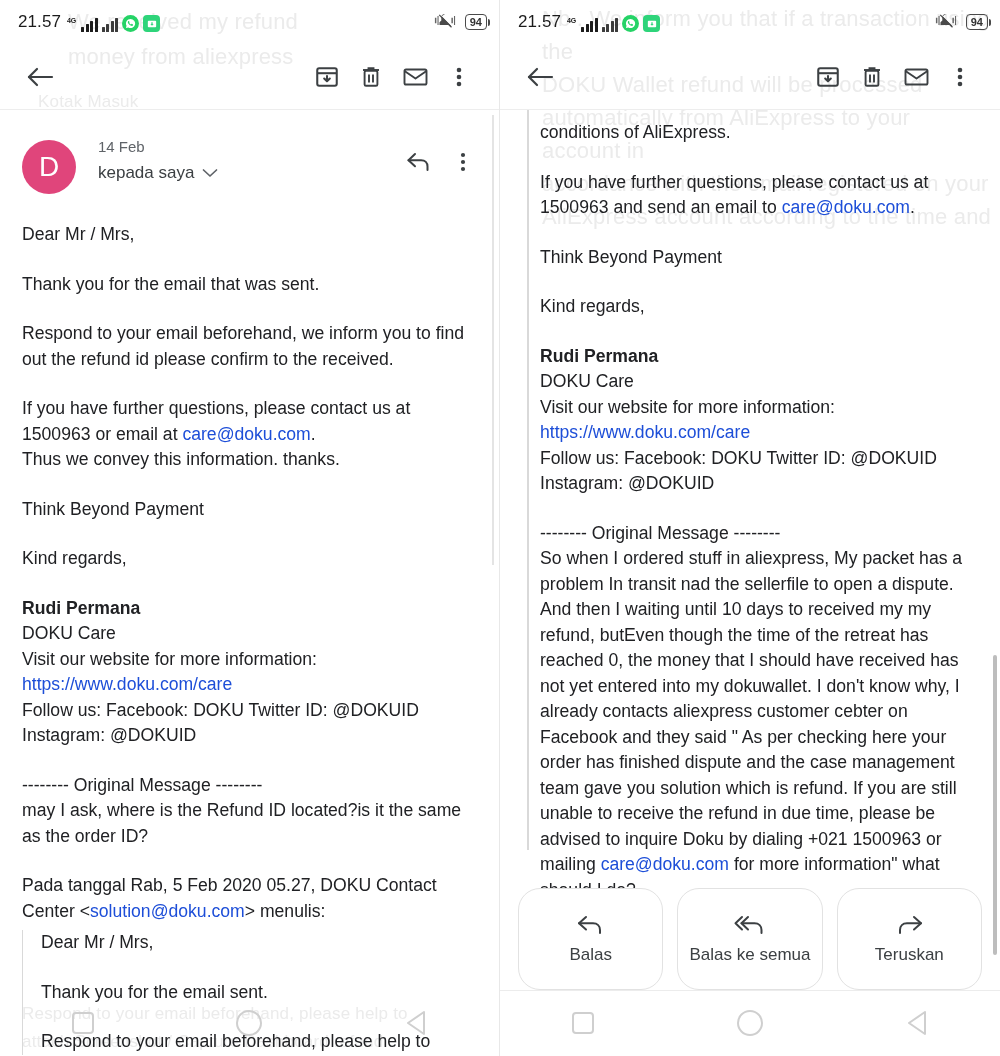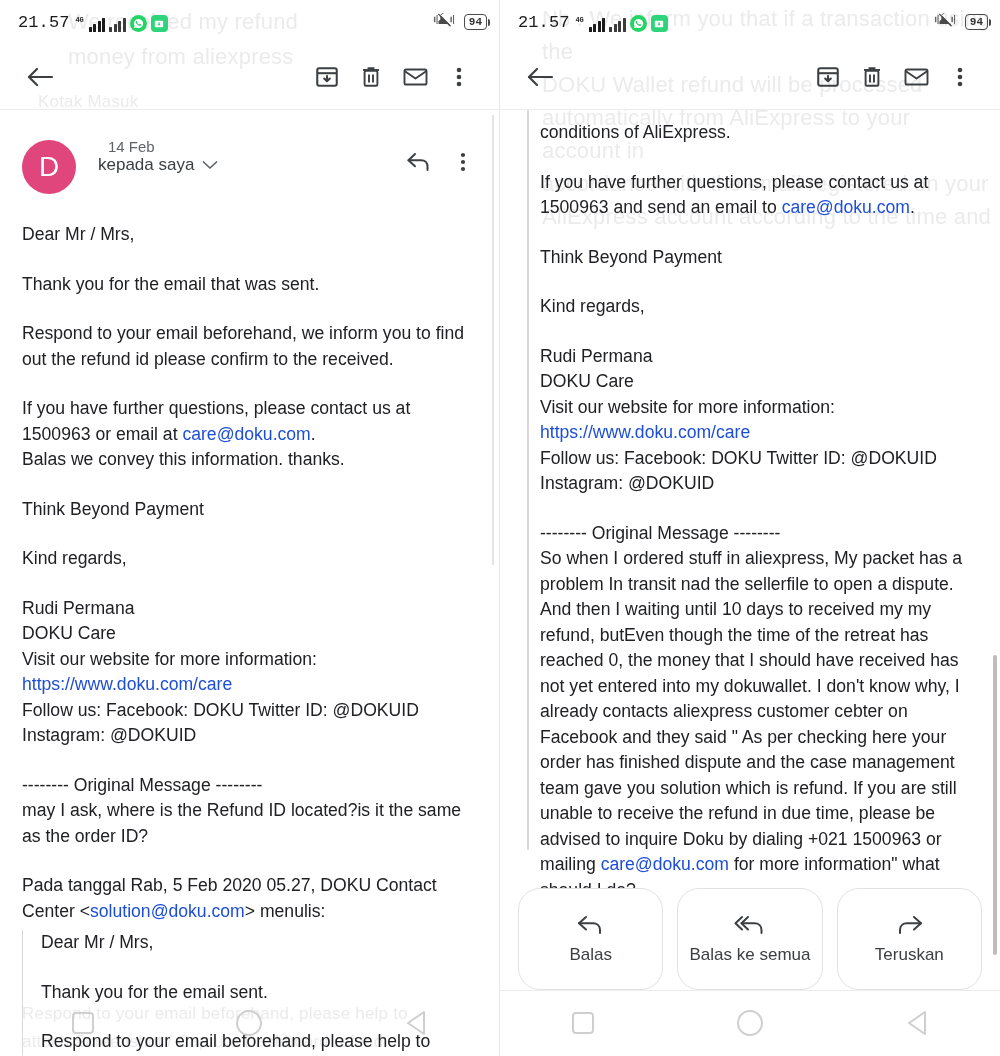--- a/index.html
+++ b/index.html
@@ -37,21 +37,20 @@
   .ghost.small { font-size: 17px; line-height: 24px; }
 
   
   .statusbar {
     position: relative;
     height: 44px;
     display: flex;
     align-items: center;
     padding: 0 12px 0 18px;
     z-index: 3;
-    font-family: Liberation Mono, monospace;
   }
   .sb-time {
     font-size: 17px;
     color: #1b1b1b;
     font-weight: 400;
     letter-spacing: .1px;
   }
   .sb-left-icons {
     display: flex;
     align-items: flex-end;
@@ -136,40 +135,40 @@
     flex: 0 0 auto;
     margin-top: 2px;
   }
   .sender-text { margin-left: 22px; flex: 1; min-width: 0; }
   .sender-line1 { display: flex; align-items: baseline; }
   .sender-name {
     font-size: 19.5px; font-weight: 700; color: #202124;
     white-space: nowrap; overflow: hidden; text-overflow: ellipsis;
     max-width: 215px;
   }
-  .sender-date { font-size: 15px; color: #5f6368; margin-left: 10px; white-space: nowrap; }
-  .sender-line2 { display: flex; align-items: center; }
+  .sender-date { font-size: 15px; color: #5f6368; margin-left: 0; white-space: nowrap; }
+  .sender-line2 { display: flex; align-items: center; margin-top: 8px; }
   .sender-to { font-size: 17px; color: #3c4043; }
   .caret { margin-left: 8px; display:flex; }
   .sender-actions { display: flex; align-items: center; gap: 4px; margin-top: 4px; }
   .sa-btn { width: 40px; height: 40px; display:flex; align-items:center; justify-content:center; cursor:pointer; }
 
   
   .body {
     position: relative;
     padding: 18px 20px 0 22px;
     font-size: 17.6px;
     line-height: 25.5px;
     color: #202124;
     z-index: 2;
   }
   .body.right-body { padding: 10px 18px 0 40px; }
   .p { margin: 0 0 24px 0; }
   .p.tight { margin-bottom: 0; }
-  .sig-name { font-weight: 400; }
+  .sig-name { font-weight: 700; }
   a.link, .link {
     color: #1d4ed8; text-decoration: none; cursor: pointer;
   }
   .quote {
     border-left: 1.5px solid #d9d9d9;
     padding-left: 18px;
     margin-top: 6px;
   }
   .quote .p { margin-bottom: 24px; }
 
@@ -370,21 +369,21 @@
             </svg>
         </div>
       </div>
     </div>
 
     <div class="body">
       <p class="p">Dear Mr / Mrs,</p>
       <p class="p">Thank you for the email that was sent.</p>
       <p class="p">Respond to your email beforehand, we inform you to find out the refund id please confirm to the received.</p>
       <p class="p tight"><span>If you have further questions, please contact us at 1500963 or email at </span><span class="link">care@doku.com</span><span>.</span></p>
-      <p class="p">Balas we convey this information. thanks.</p>
+      <p class="p">Thus we convey this information. thanks.</p>
       <p class="p">Think Beyond Payment</p>
       <p class="p">Kind regards,</p>
       <div class="p">
         <div class="sig-name">Rudi Permana</div>
         <div>DOKU Care</div>
         <div>Visit our website for more information:</div>
         <div class="link">https://www.doku.com/care</div>
         <div>Follow us: Facebook: DOKU Twitter ID: @DOKUID</div>
         <div>Instagram: @DOKUID</div>
       </div>

